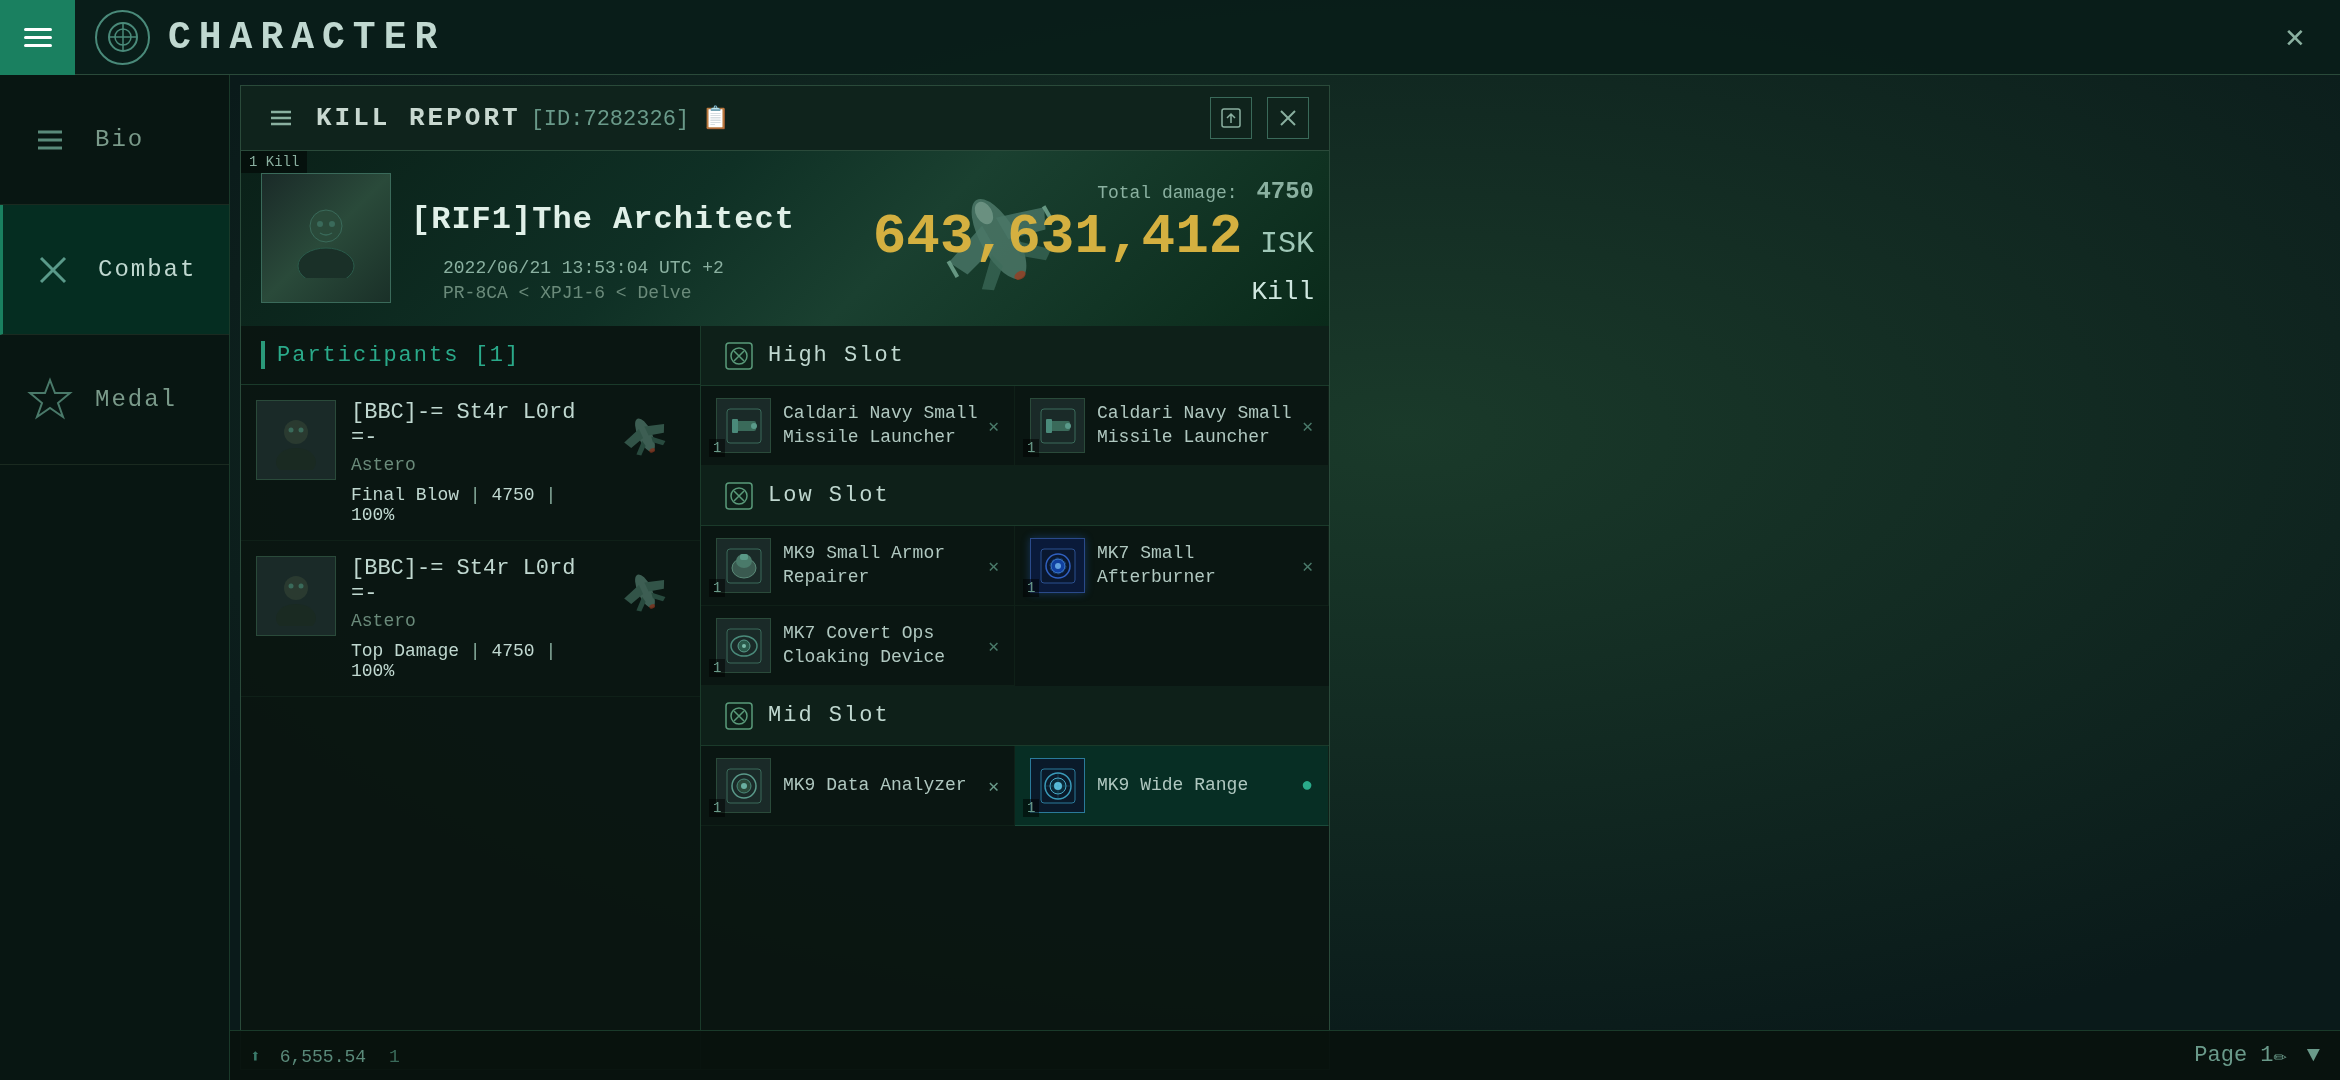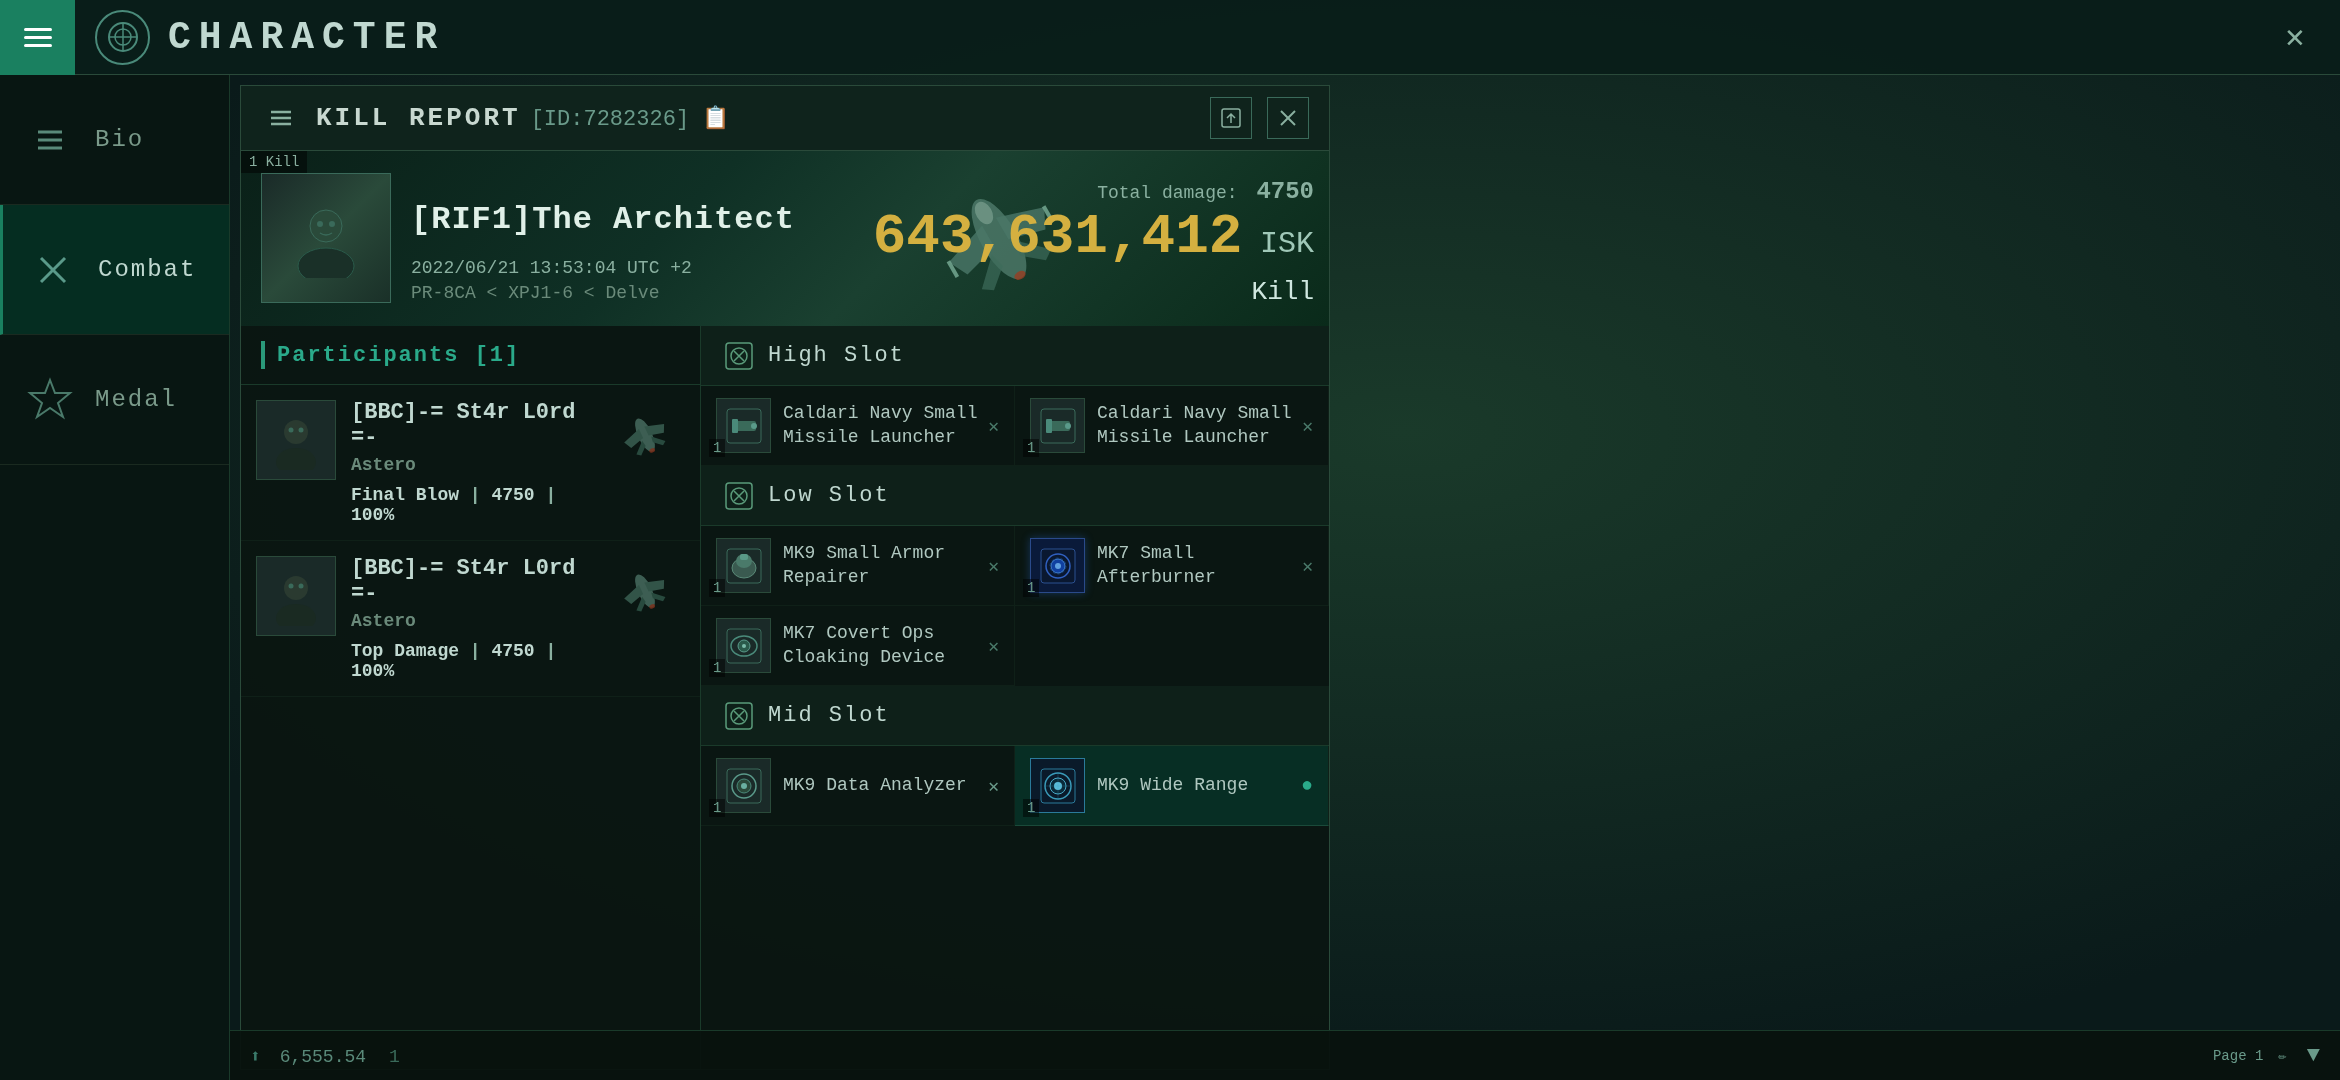--- a/index.html
+++ b/index.html
@@ -271,20 +271,21 @@
       top: 0;
       left: 0;
       background: rgba(0,0,0,0.5);
       padding: 3px 8px;
       font-size: 14px;
       color: #8ab0a0;
     }
 
     .kr-date-location {
       margin-top: 20px;
+      margin-left: 32px;
     }
 
     .kr-date {
       font-size: 18px;
       color: #8ab0a0;
     }
 
     .kr-location {
       font-size: 18px;
       color: #6a8a7a;
@@ -359,21 +360,20 @@
       overflow: hidden;
     }
 
     
     .participants-panel {
       width: 460px;
       border-right: 1px solid #1a3a2a;
       display: flex;
       flex-direction: column;
       flex-shrink: 0;
-      font-weight: bold;
     }
 
     .panel-header {
       padding: 15px 20px;
       border-bottom: 1px solid #1a3a2a;
       display: flex;
       align-items: center;
     }
 
     .panel-header-accent {
@@ -564,25 +564,24 @@
       z-index: 10;
     }
 
     .bottom-info {
       font-size: 18px;
       color: #5a8a7a;
     }
 
     .bottom-pagination {
       margin-left: auto;
-      font-size: 14px;
+      font-size: 22px;
       color: #6a9a8a;
       display: flex;
       align-items: center;
-      gap: 15px;
     }
 
     .bottom-filter {
       margin-left: 20px;
       font-size: 22px;
       color: #6a9a8a;
       cursor: pointer;
     }
 
     

